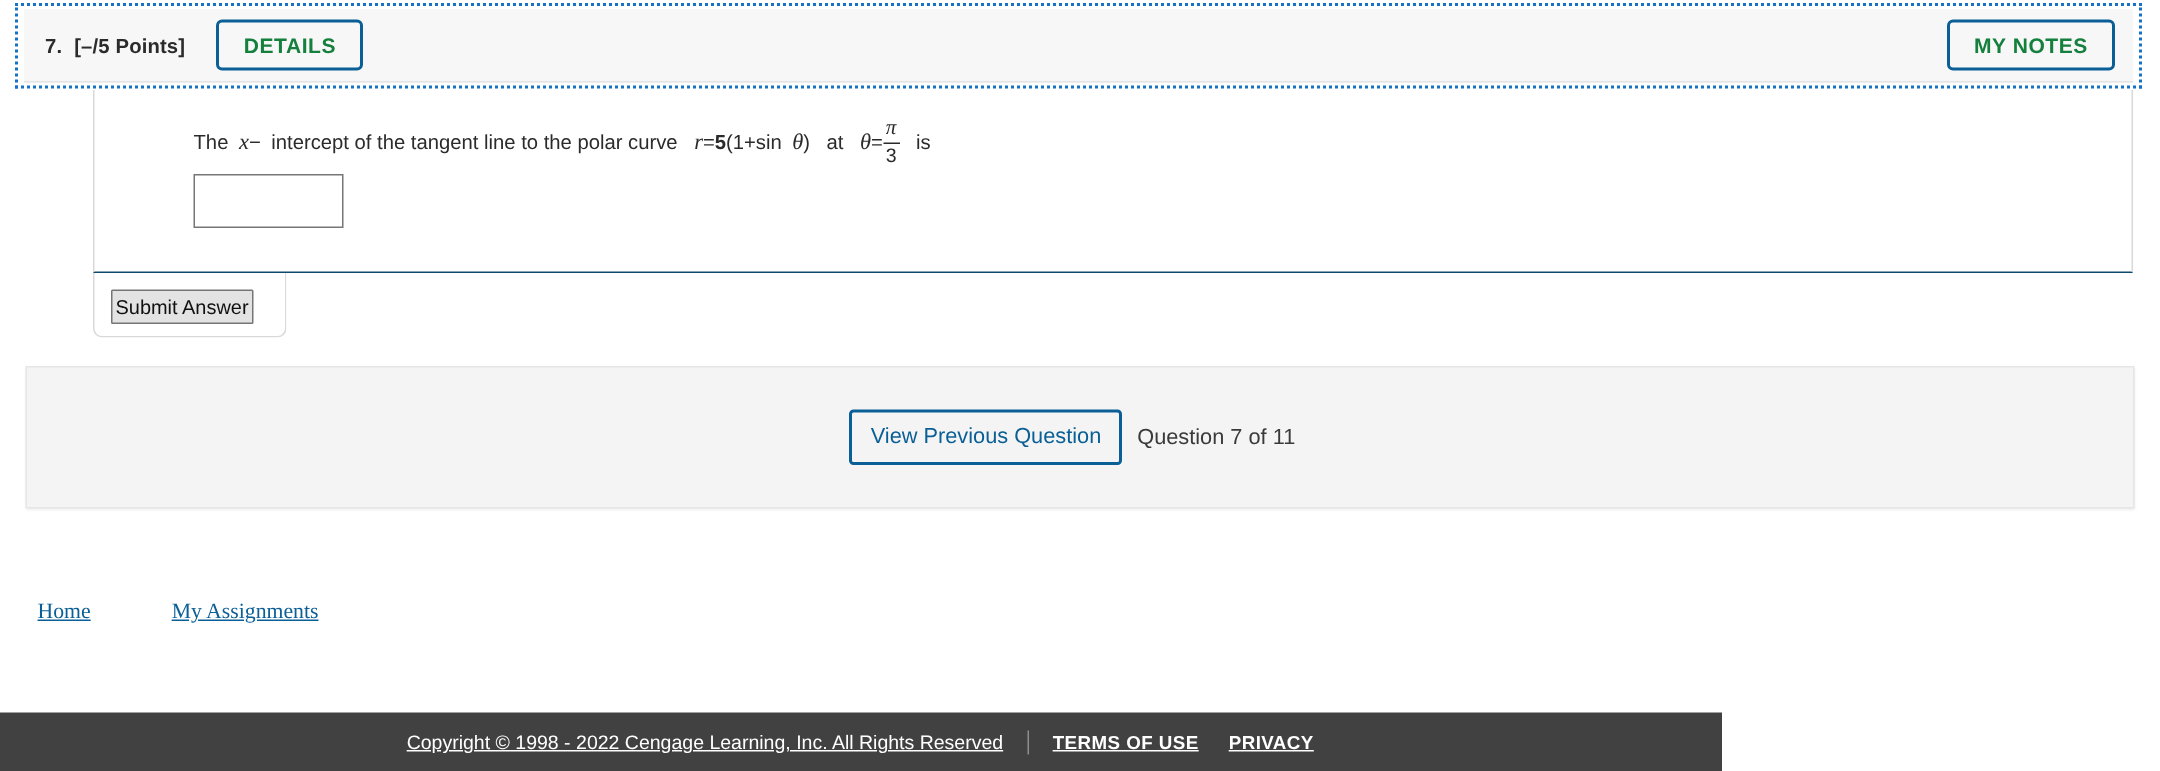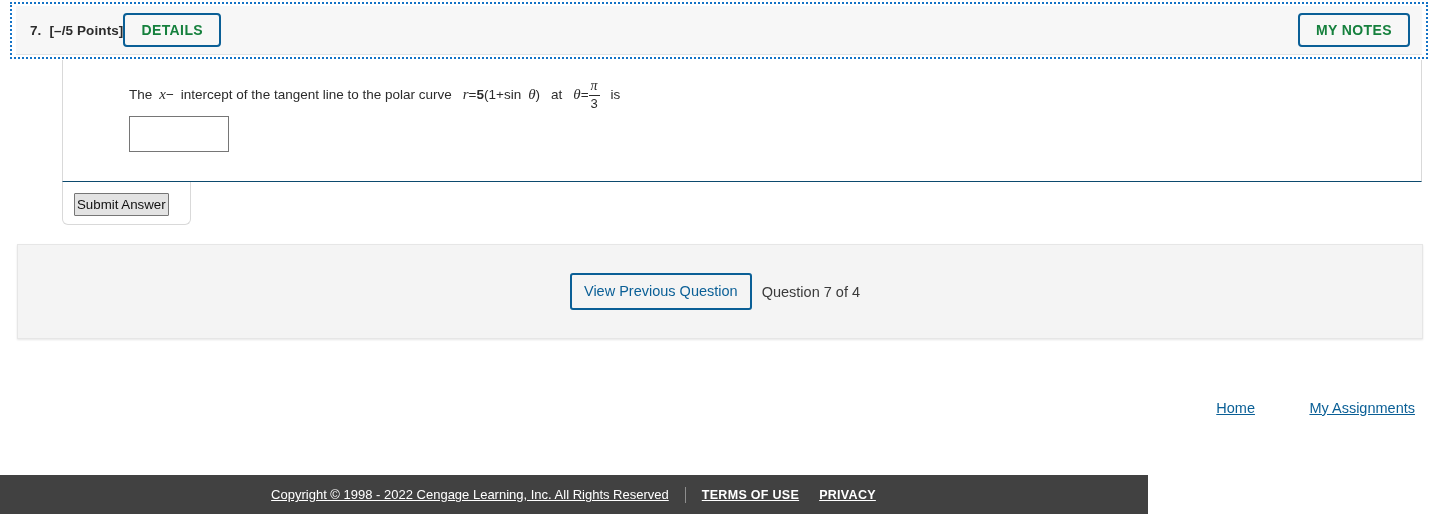--- a/index.html
+++ b/index.html
@@ -46,20 +46,21 @@
     font-weight: bold;
     color: #2b2b2b;
     letter-spacing: .1px;
     margin-right: 8px;
   }
   .q-points {
     font-size: 13.5px;
     font-weight: bold;
     color: #2b2b2b;
     letter-spacing: .1px;
+    margin-right: 21px;
     white-space: nowrap;
   }
   .btn-outline {
     border: 2px solid #0a5f96;
     border-radius: 4px;
     background: transparent;
     color: #15803d;
     font-family: "Liberation Sans", sans-serif;
     font-size: 14px;
     font-weight: bold;
@@ -197,21 +198,22 @@
     padding: 0 10px;
     white-space: nowrap;
   }
 
   
   .mid-links {
     position: absolute;
     left: 0;
     top: 399px;
     width: 1440px;
-    text-align: right;
+    text-align: left;
+    font-family: Liberation Serif, serif;
   }
   .mid-links a {
     color: #0a5f96;
     font-size: 14.5px;
     text-decoration: underline;
     margin: 0 25px;
   }
 
   
   .footer {
@@ -268,21 +270,21 @@
 
   <input class="answer-input" type="text" placeholder="" style="">
 </div>
 
 <div class="submit-panel">
   <button class="submit-btn">Submit Answer</button>
 </div>
 
 <div class="nav-panel">
   <button class="nav-btn">View Previous Question</button>
-  <span class="nav-status">Question 7 of 4</span>
+  <span class="nav-status">Question 7 of 11</span>
 </div>
 
 <div class="mid-links">
   <a href="#">Home</a>
   <a href="#">My Assignments</a>
 </div>
 
 <div class="footer">
   <span class="copy">Copyright © 1998 - 2022 Cengage Learning, Inc. All Rights Reserved</span>
   <span class="divider"></span>

